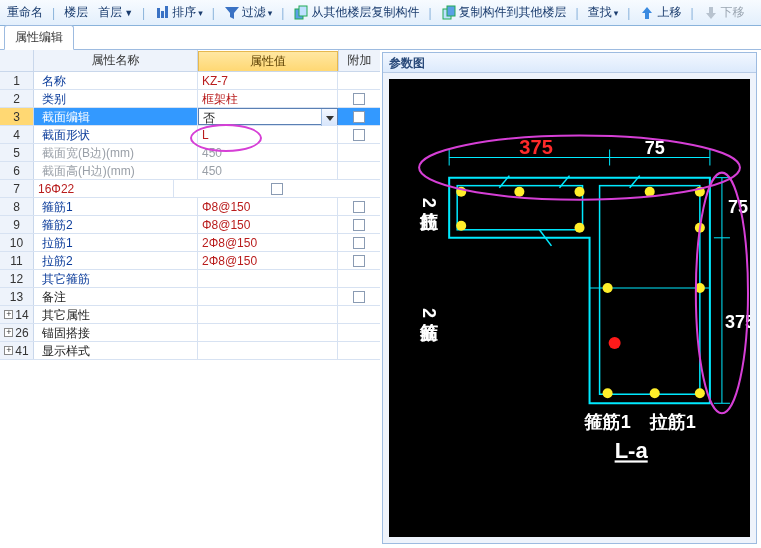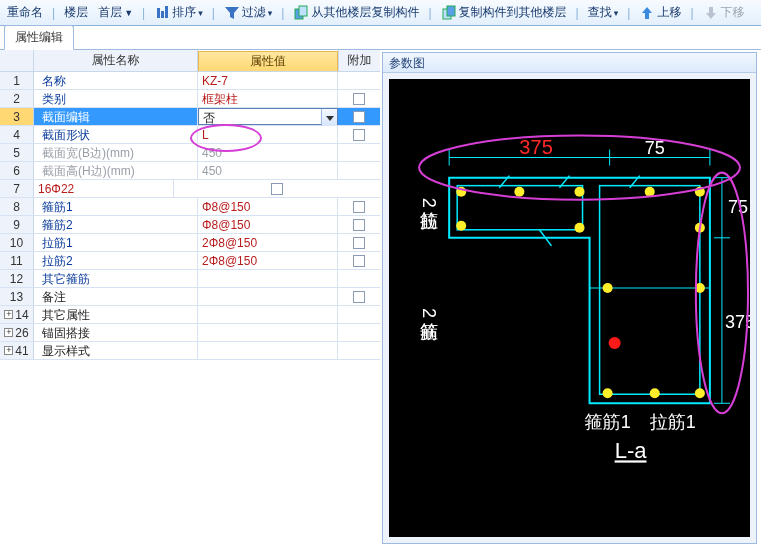--- a/index.html
+++ b/index.html
@@ -154,20 +154,21 @@
     pointer-events:none;
   }
 
   .preview-pane {
     flex: 1;
     display: flex;
     flex-direction: column;
     border:1px solid #9dbbe0;
     margin: 2px 4px 4px 2px;
     background:#eef3fb;
+    font-weight:bold;
   }
   .preview-title {
     height: 20px;
     background: linear-gradient(#f2f7ff,#dceafc);
     border-bottom:1px solid #b7cbe6;
     padding-left:6px;
     line-height:20px;
     color:#2a4a7a;
   }
   .preview-body {

